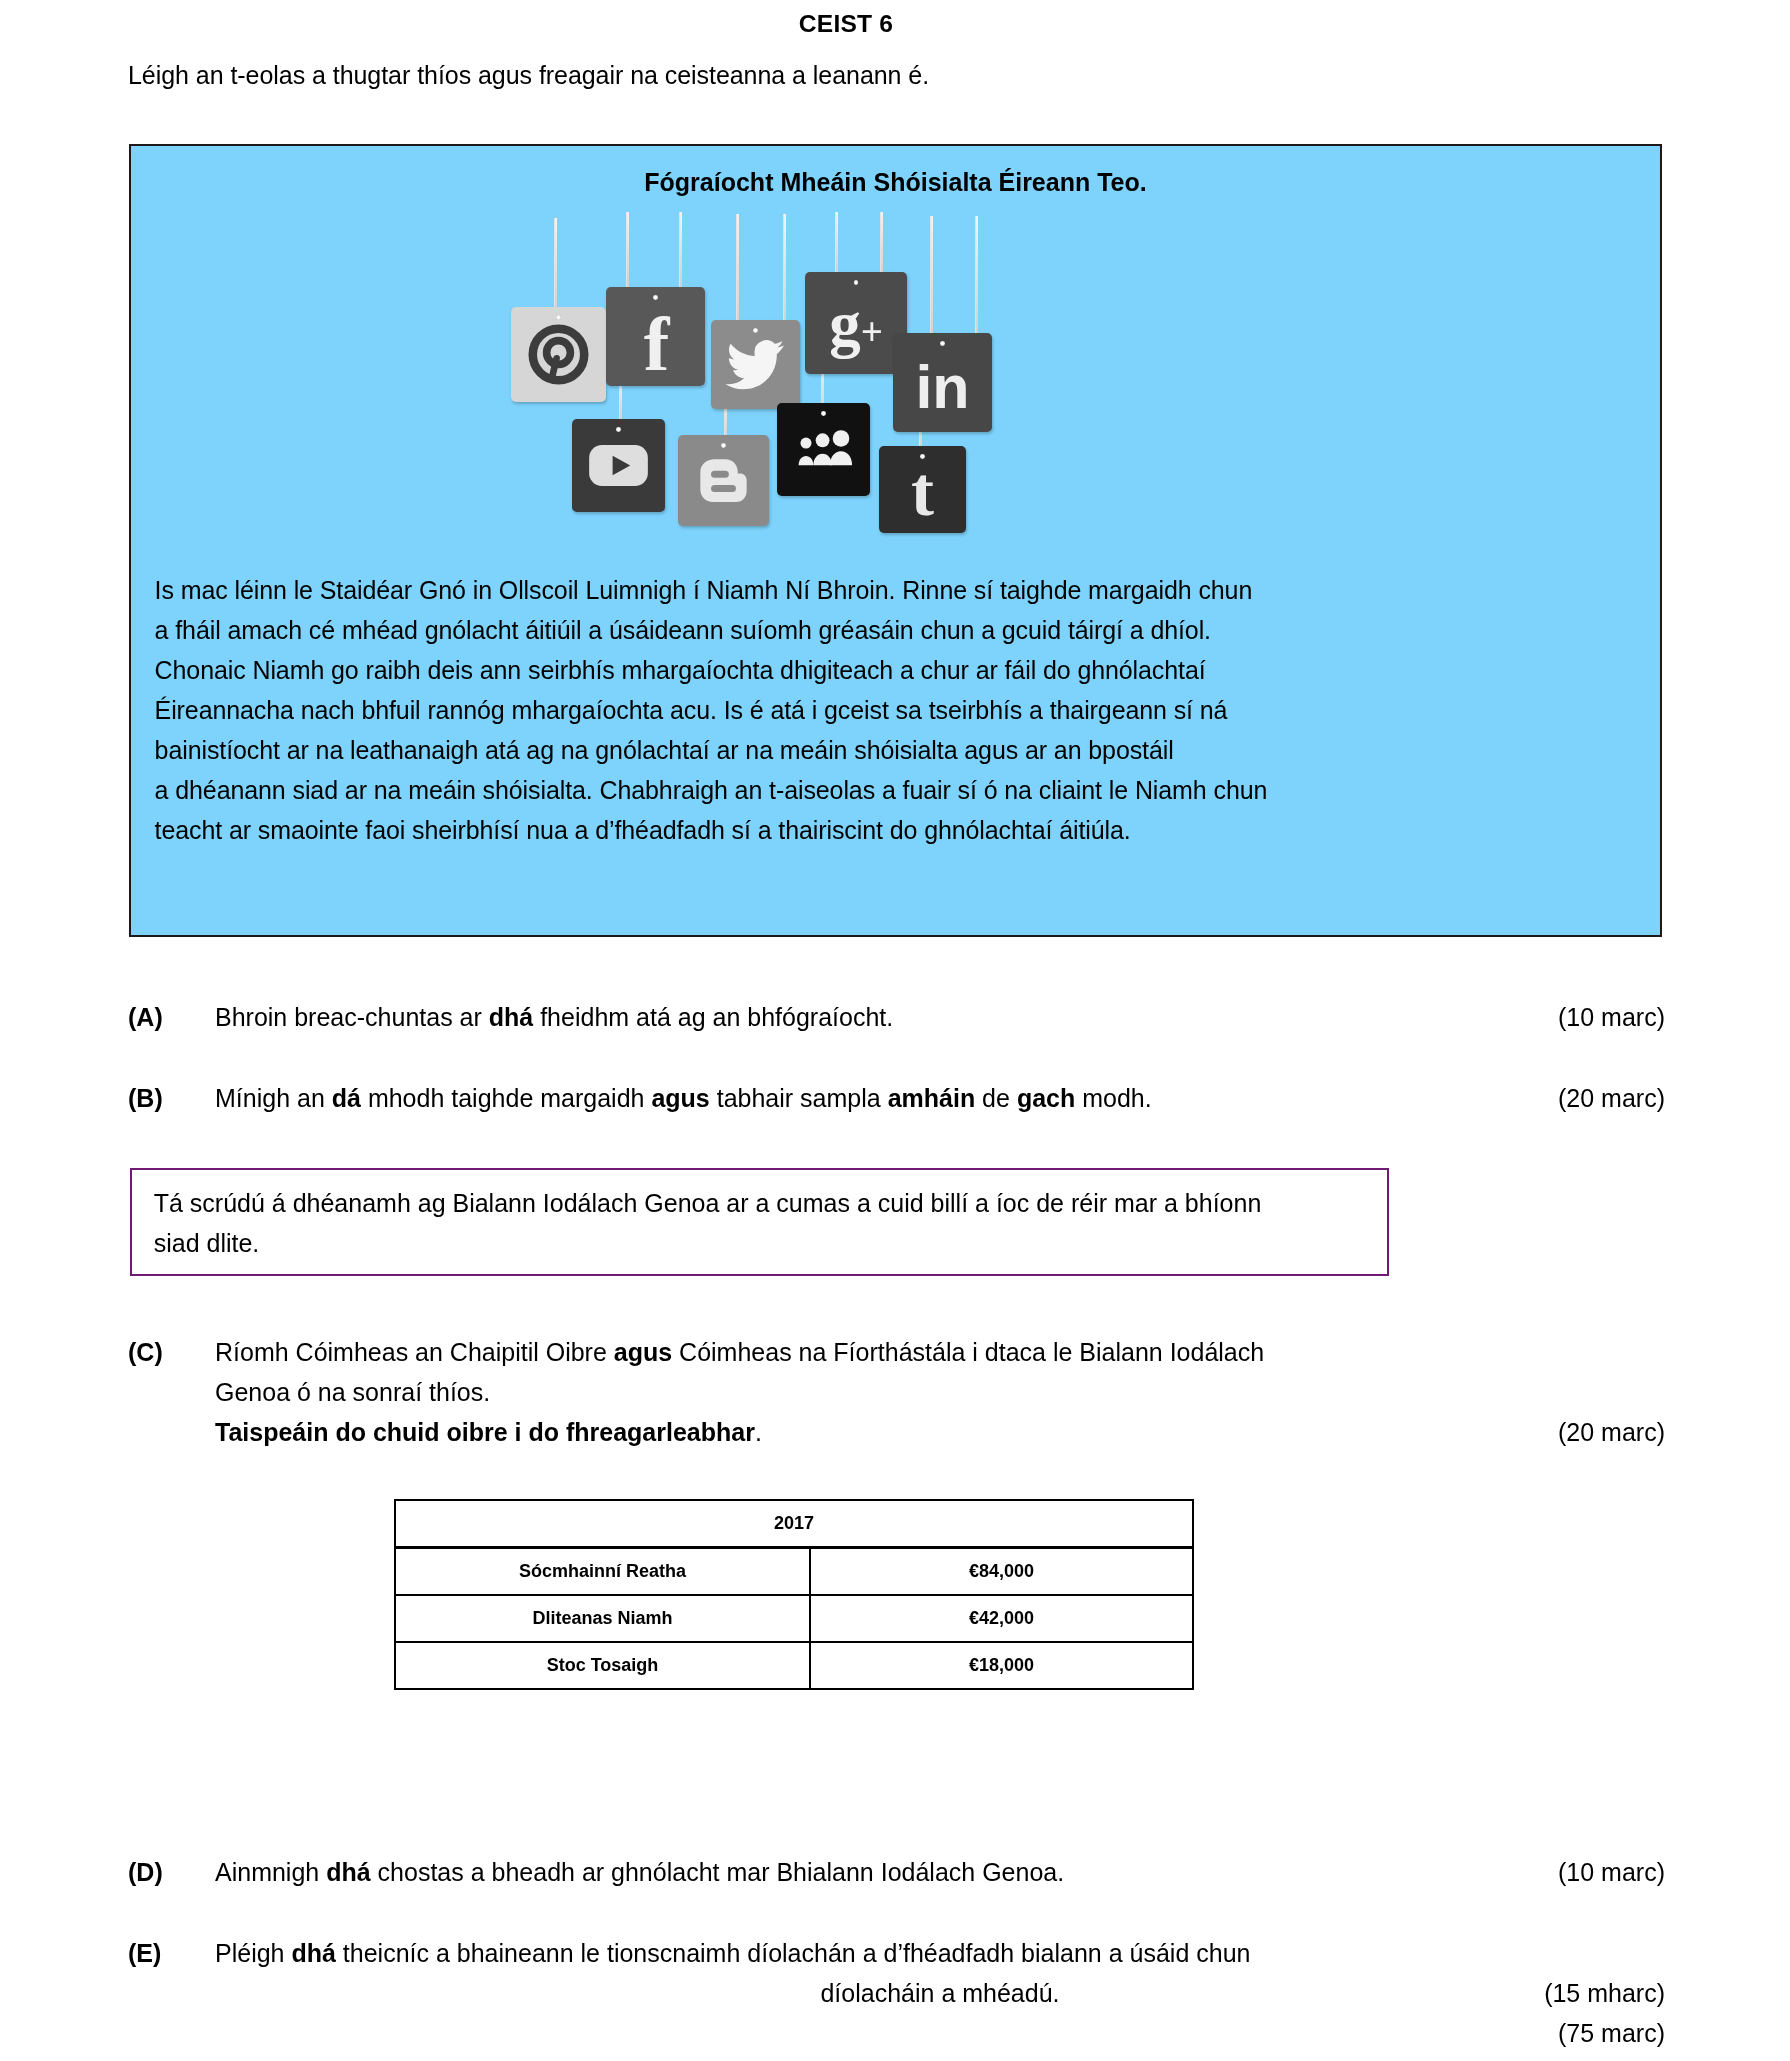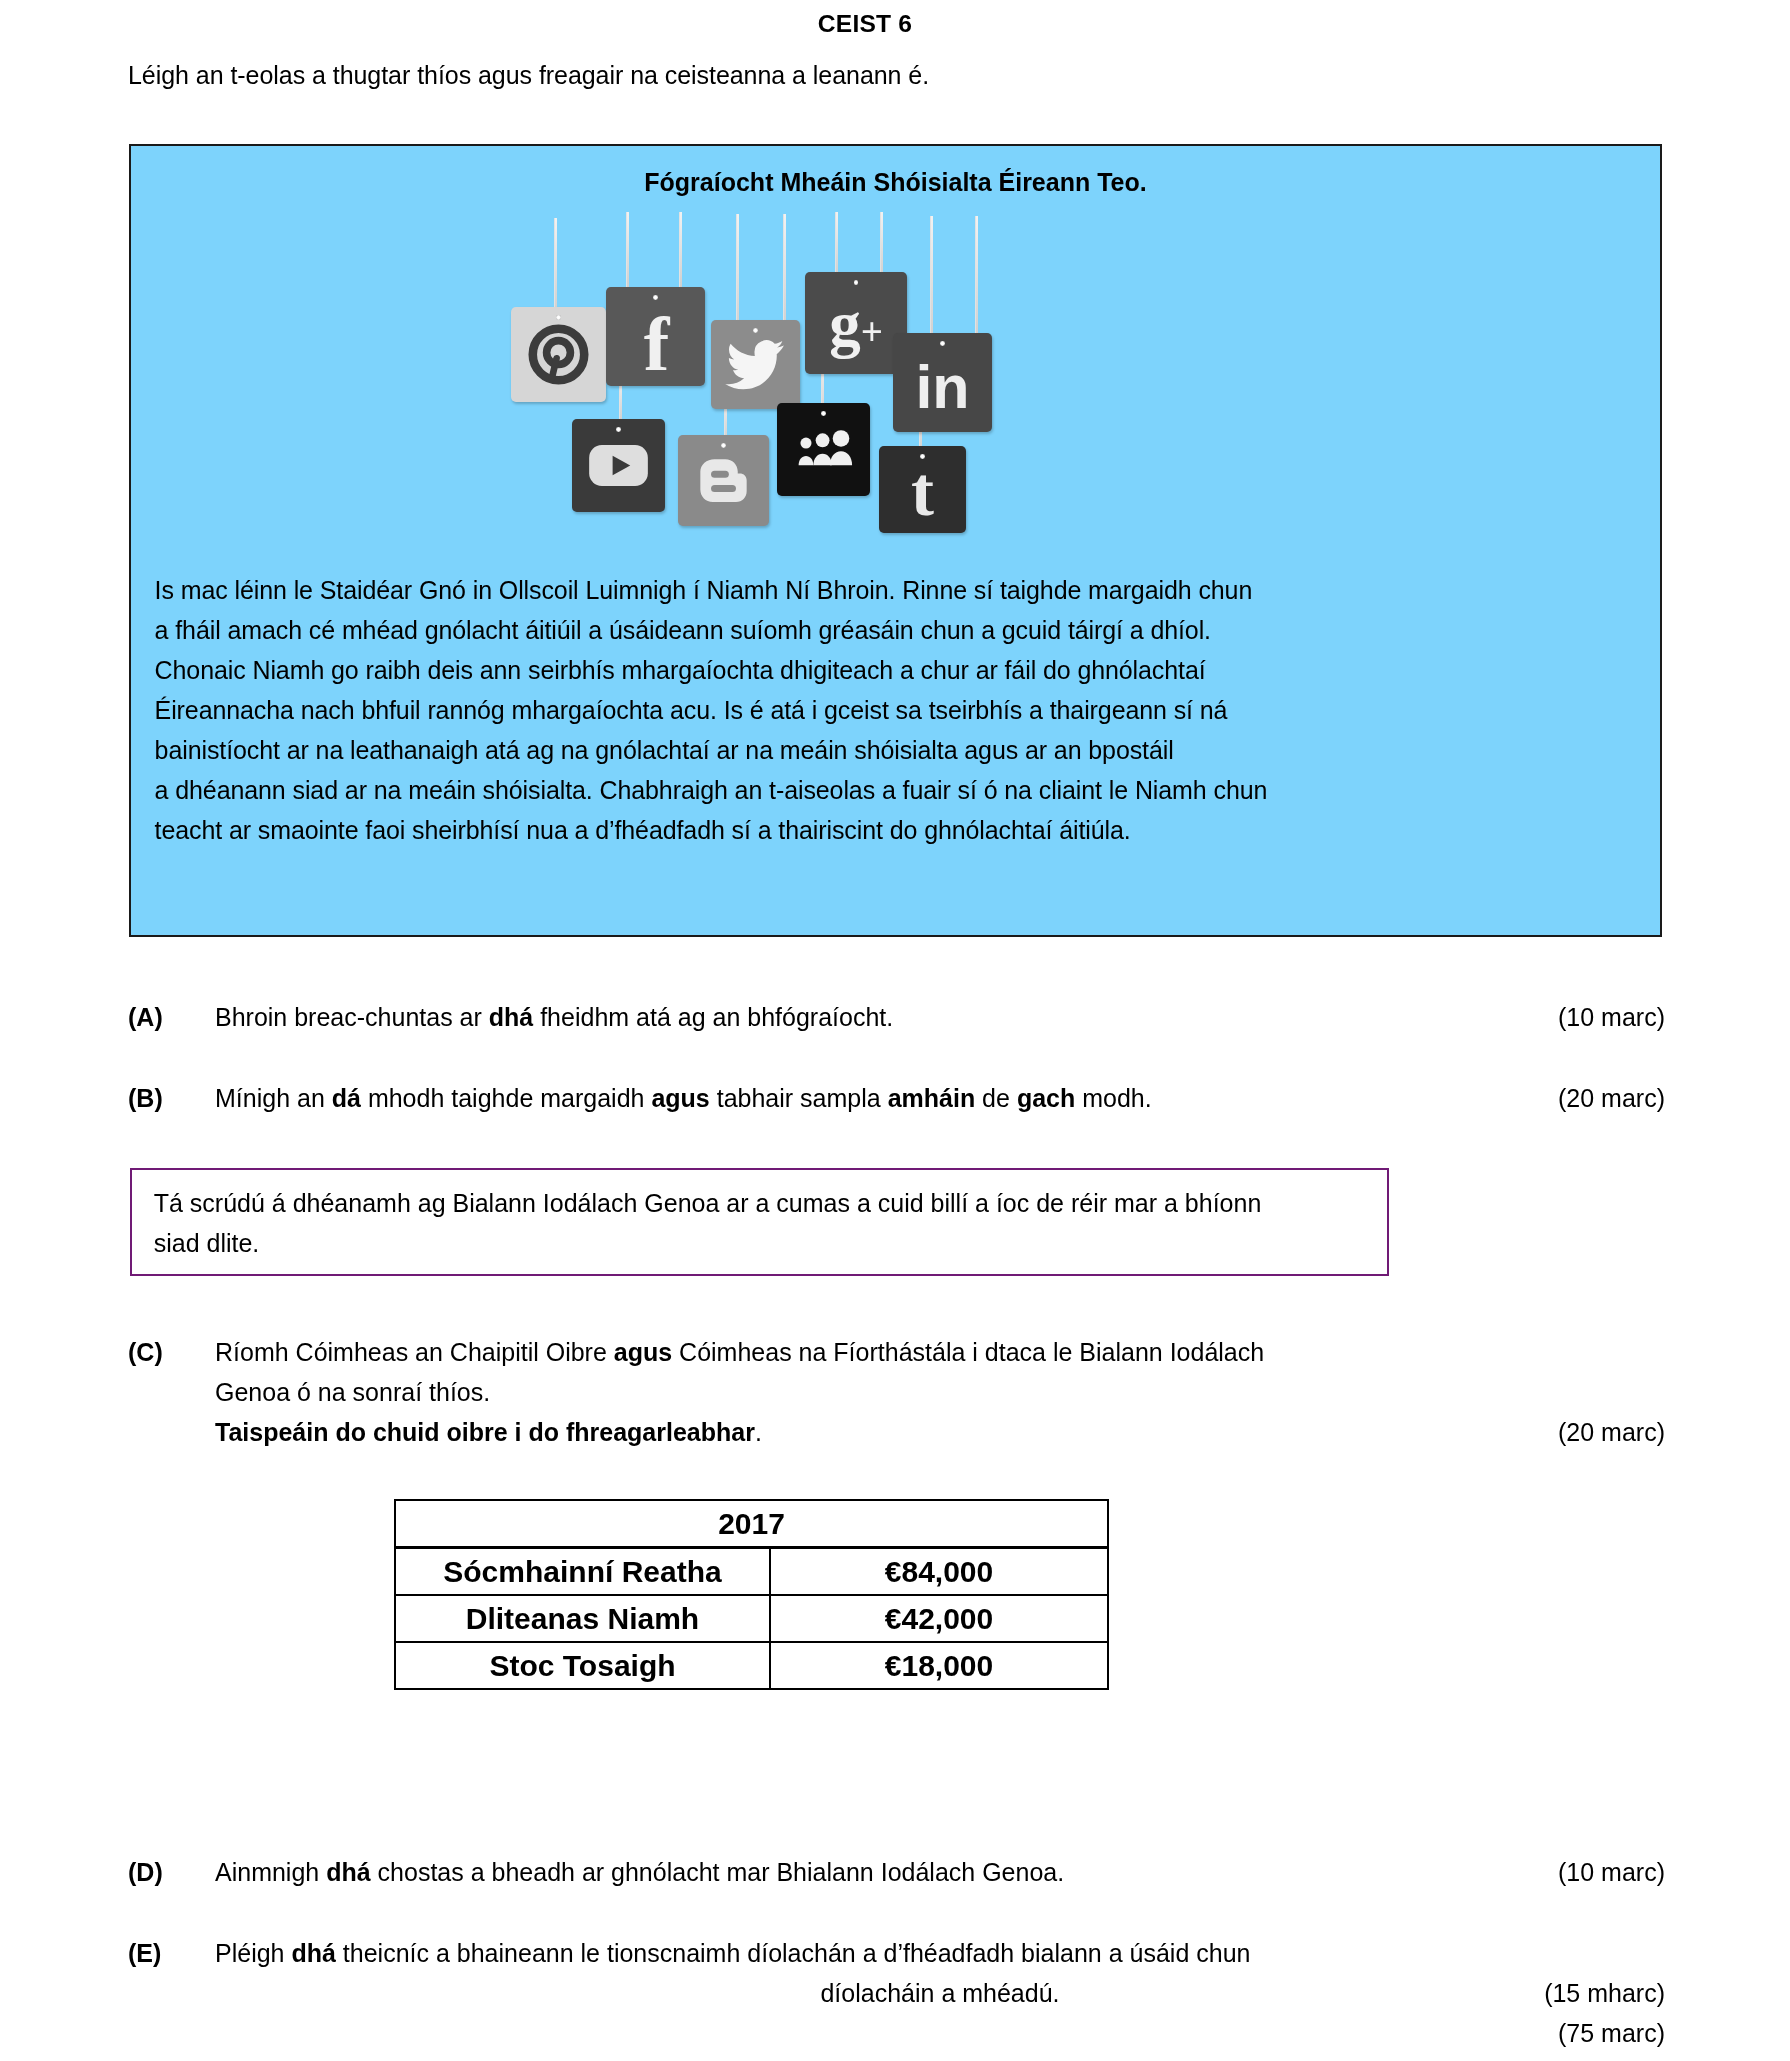--- a/index.html
+++ b/index.html
@@ -24,21 +24,20 @@
   
   .ceist-title {
     position: absolute;
     top: 9.9px;
     left: 0;
     width: 1692px;
     text-align: center;
     font-size: 24.6px;
     font-weight: bold;
     letter-spacing: 0.2px;
-    padding-left: 19px;
   }
 
   .intro-line {
     position: absolute;
     top: 61px;
     left: 128px;
     font-size: 25px;
     letter-spacing: -0.05px;
   }
 
@@ -159,23 +158,23 @@
     width: 1478px;
     font-size: 25px;
     line-height: 40px;
   }
 
   
   .fin-table {
     position: absolute;
     left: 394px;
     top: 1499px;
-    width: 715px;
+    width: 800px;
     border-collapse: collapse;
-    font-size: 30px;
+    font-size: 18px;
     font-weight: bold;
   }
   .fin-table td, .fin-table th {
     border: 2px solid #000;
     text-align: center;
     height: 45px;
     padding: 0;
     font-weight: bold;
   }
   .fin-table .label-col { width: 414px; }

